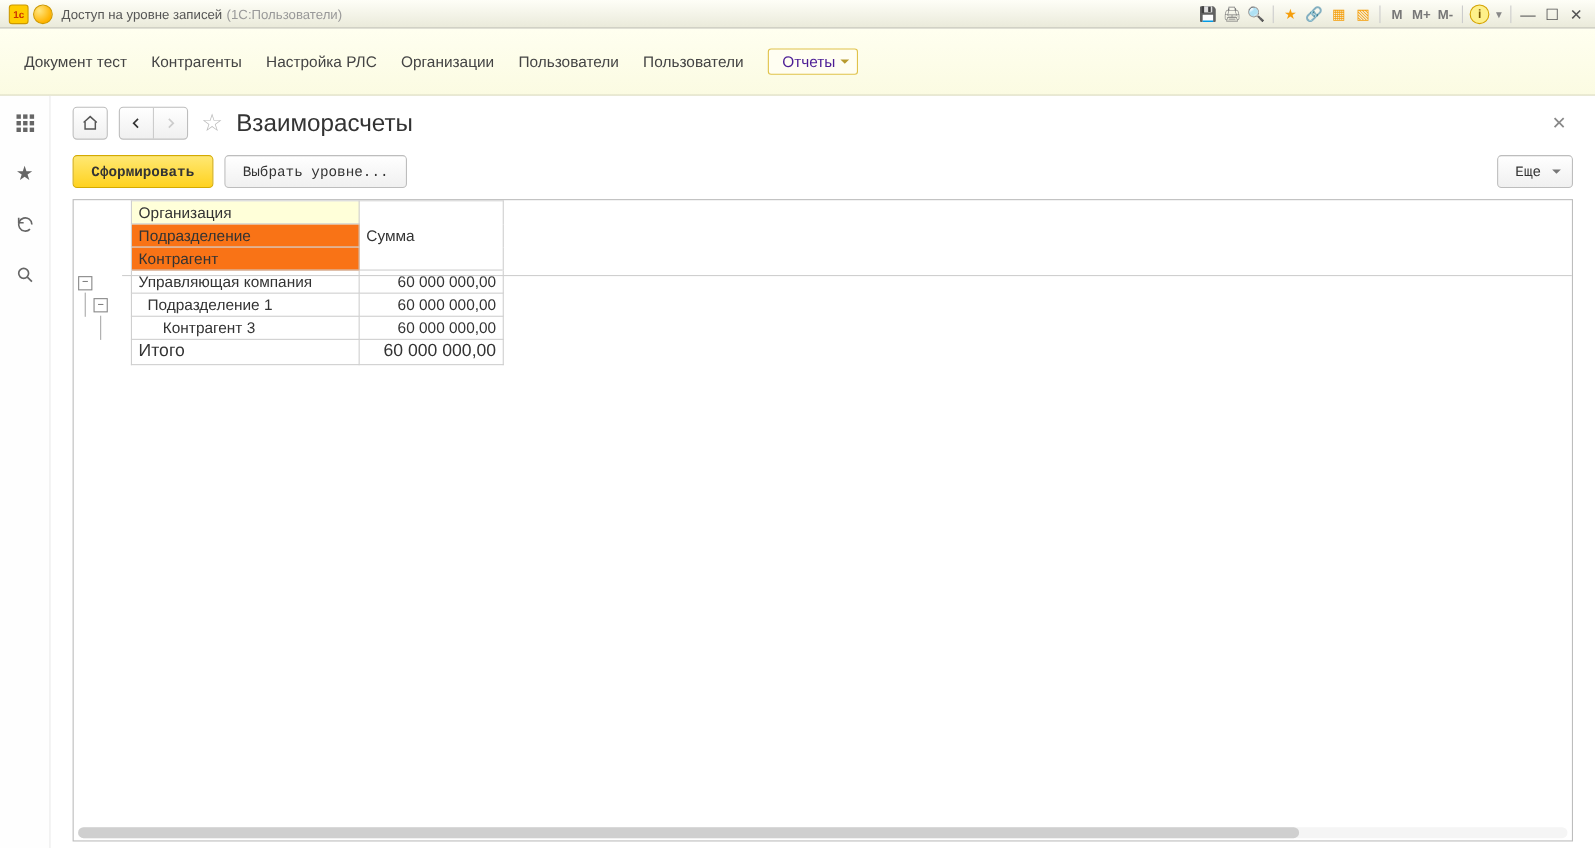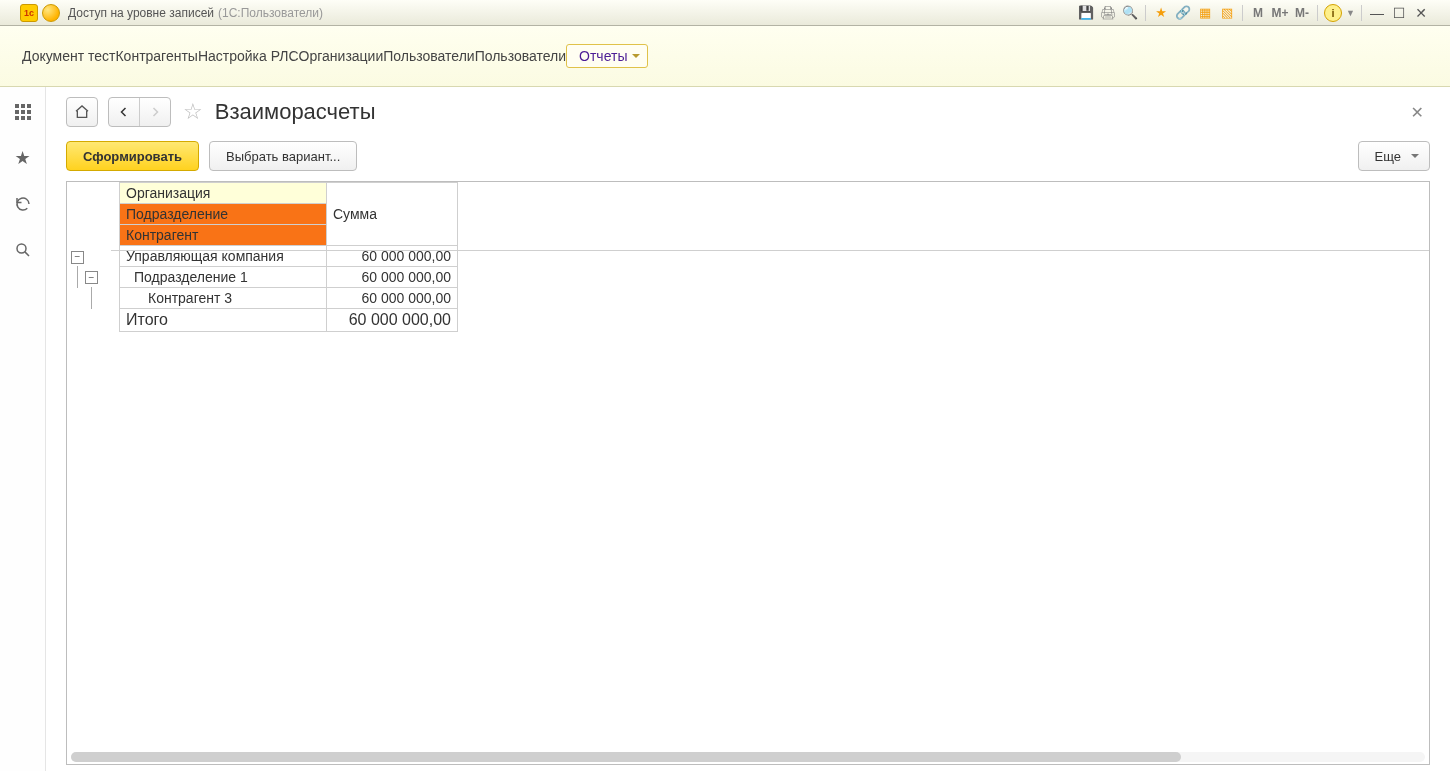--- a/index.html
+++ b/index.html
@@ -14,21 +14,21 @@
     color: #333;
   }
 
   
   .title-bar {
     height: 25px;
     background: linear-gradient(to bottom, #fefef7 0%, #eaeada 100%);
     border-bottom: 1px solid #b3b3a4;
     display: flex;
     align-items: center;
-    padding: 0 20px;
+    padding: 0 8px;
     font-size: 12px;
     color: #555;
   }
   .tb-logo {
     width: 16px; height: 16px; border-radius: 3px;
     background: #ffcc00; border: 1px solid #cc9900;
     display: flex; align-items: center; justify-content: center;
     font-size: 9px; font-weight: bold; color: #cc3300;
     margin-right: 4px;
   }
@@ -60,20 +60,21 @@
   .win-btn { font-size:14px; color:#555; width:18px; text-align:center; cursor:pointer;}
 
   
   .menu-bar {
     height: 60px;
     background: linear-gradient(to bottom, #fffff0 0%, #fbfbe2 100%);
     border-bottom: 1px solid #d8d8b0;
     display: flex;
     align-items: center;
     padding: 0 22px;
+    gap: 22px;
   }
   .menu-item {
     color: #444;
     cursor: pointer;
     font-size: 14px;
   }
   .menu-dd {
     border: 1px solid #e0c24a;
     background: #fffef2;
     border-radius: 3px;
@@ -180,20 +181,21 @@
   .btn {
     border-radius: 4px;
     height: 28px;
     padding: 0 16px;
     display:flex; align-items:center; justify-content:center;
     font-size: 13px;
     cursor:pointer;
     border: 1px solid #bdbdbd;
     background: linear-gradient(to bottom,#fff,#f0f0f0);
     color:#333;
+    font-family:Liberation Mono, monospace;
   }
   .btn.primary {
     background: linear-gradient(to bottom,#ffe873,#ffd21f);
     border: 1px solid #d4aa00;
     font-weight: bold;
     color:#333;
   }
   .actions-spacer { flex:1; }
   .btn.more { padding: 0 28px 0 16px; position:relative; }
   .btn.more::after {
@@ -389,21 +391,21 @@
         <span>☆</span>
       </div>
       <div class="page-title">Взаиморасчеты</div>
       <div class="close-x">
         <span>✕</span>
       </div>
     </div>
 
     <div class="actions">
       <div class="btn primary">Сформировать</div>
-      <div class="btn">Выбрать вариант...</div>
+      <div class="btn">Выбрать уровне...</div>
       <div class="actions-spacer"></div>
       <div class="btn more">Еще</div>
     </div>
 
 
     <div class="grid-wrap">
       <div class="grid">
         <table class="rep">
 
           <tbody>

